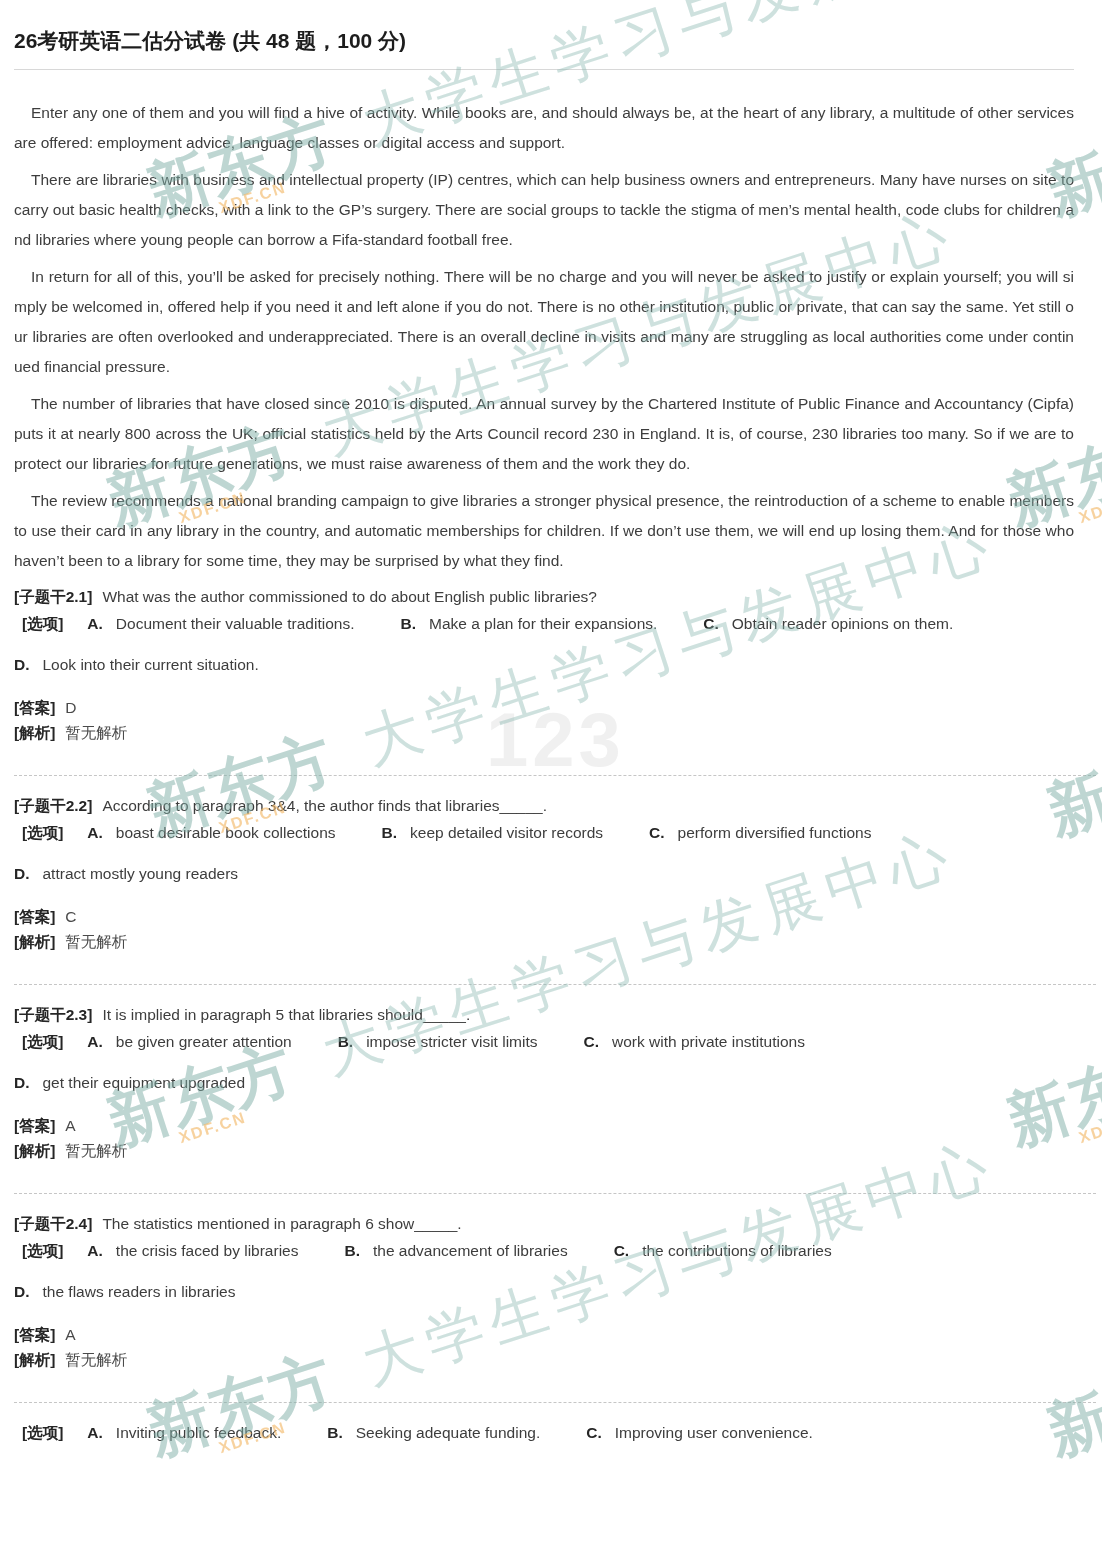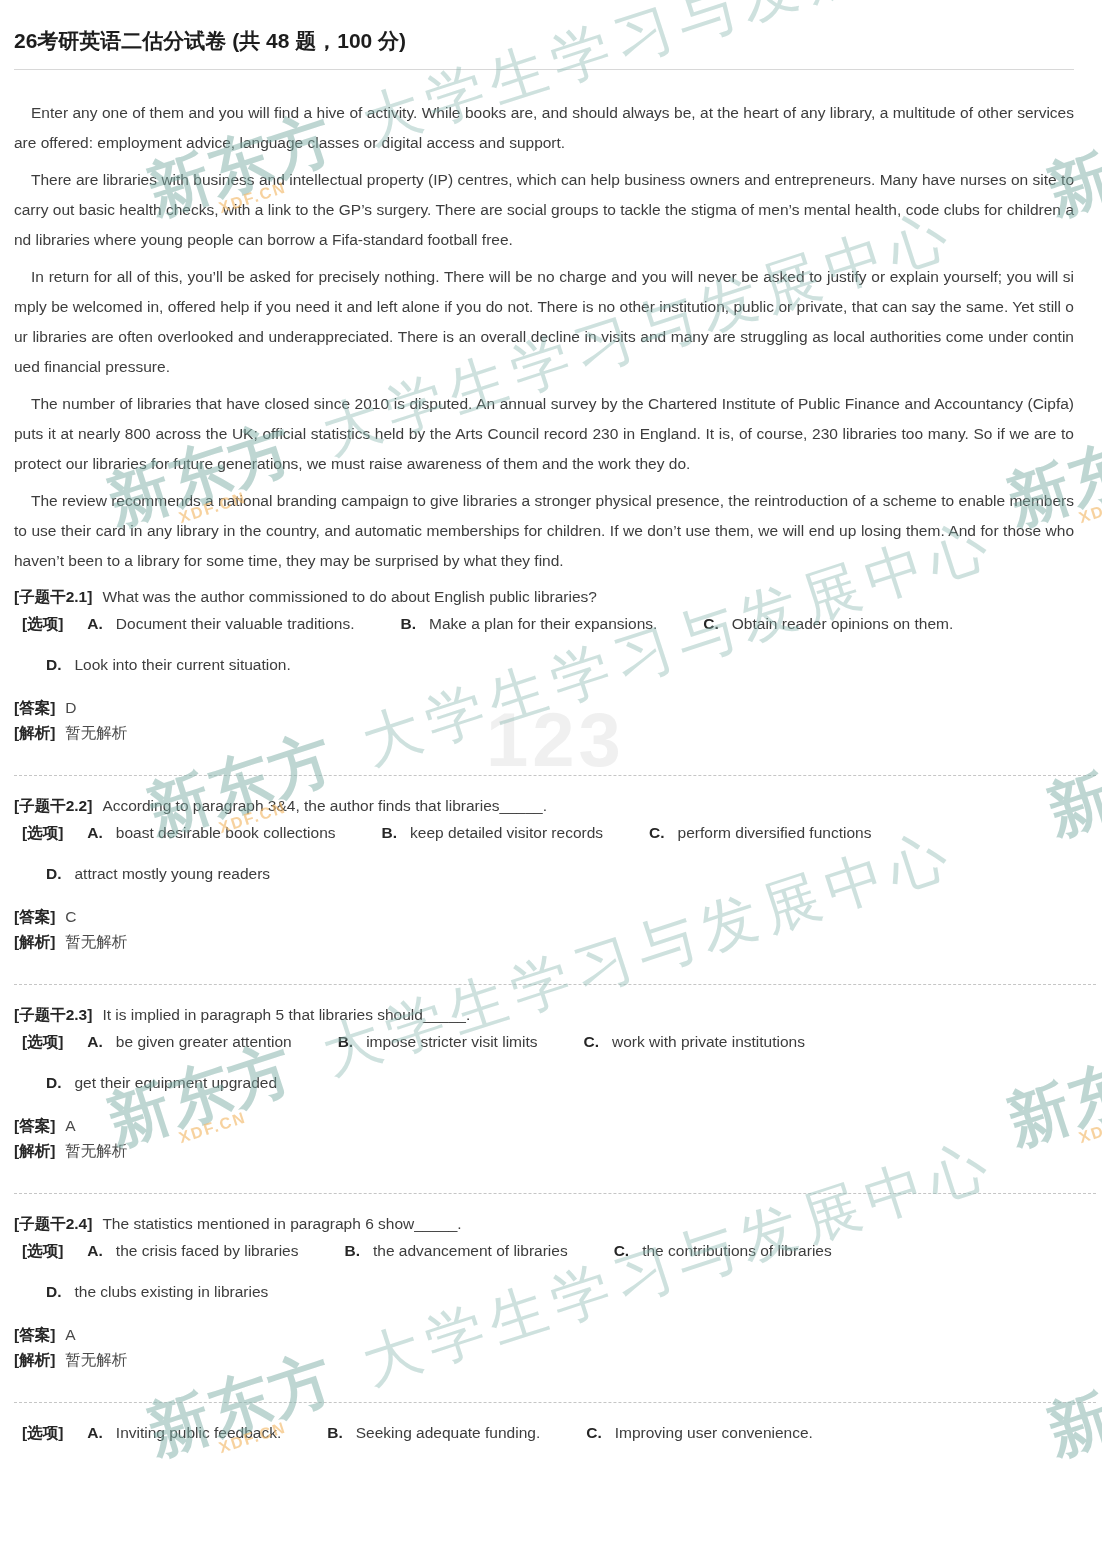--- a/index.html
+++ b/index.html
@@ -16,21 +16,21 @@
     margin:0 0 7px 0;font-size:15.5px;line-height:30px;color:#3d3d3d;
     text-align:justify;word-break:break-all;text-indent:17px;
   }
   .question{margin:0;}
   .first-question{margin-top:2px;}
   .q-row{font-size:15.5px;line-height:27px;}
   .label{font-weight:700;color:#262626;margin-right:10px;}
   .q-options .label{margin-right:24px;margin-left:8px;}
   .opt{margin-right:46px;white-space:nowrap;text-align:right;}
   .opt-letter{font-weight:700;color:#262626;margin-right:13px;}
-  .q-option-d{margin-top:14px;margin-left:32px;}
+  .q-option-d{margin-top:14px;}
   .q-answer{margin-top:17px;line-height:25px;}
   .q-analysis{line-height:25px;}
   .value{color:#4a4a4a;}
   .separator{border:0;border-top:1px dashed #c6c6c6;height:0;margin:30px -22px 16px 0;}
   
   #wm-layer{position:absolute;left:0;top:0;right:0;bottom:0;overflow:hidden;z-index:2;pointer-events:none;}
   .wm-unit{
     position:absolute;white-space:nowrap;display:flex;align-items:center;gap:34px;
     transform:rotate(-18deg);transform-origin:0 0;
   }
@@ -118,21 +118,21 @@
   <hr class="separator">
 
   <section class="question">
     <div class="q-row">
       <span class="label">[子题干2.4]</span><span>The statistics mentioned in paragraph 6 show_____.</span>
     </div>
     <div class="q-row q-options">
       <span class="label">[选项]</span><span class="opt"><span class="opt-letter">A.</span><span>the crisis faced by libraries</span></span><span class="opt"><span class="opt-letter">B.</span><span>the advancement of libraries</span></span><span class="opt"><span class="opt-letter">C.</span><span>the contributions of libraries</span></span>
     </div>
     <div class="q-row q-option-d">
-      <span class="opt-letter">D.</span><span>the clubs existing in libraries</span>
+      <span class="opt-letter">D.</span><span>the flaws readers in libraries</span>
     </div>
     <div class="q-row q-answer">
       <span class="label">[答案]</span><span class="value">A</span>
     </div>
     <div class="q-row q-analysis">
       <span class="label">[解析]</span><span class="value">暂无解析</span>
     </div>
   </section>
   <hr class="separator">
 

